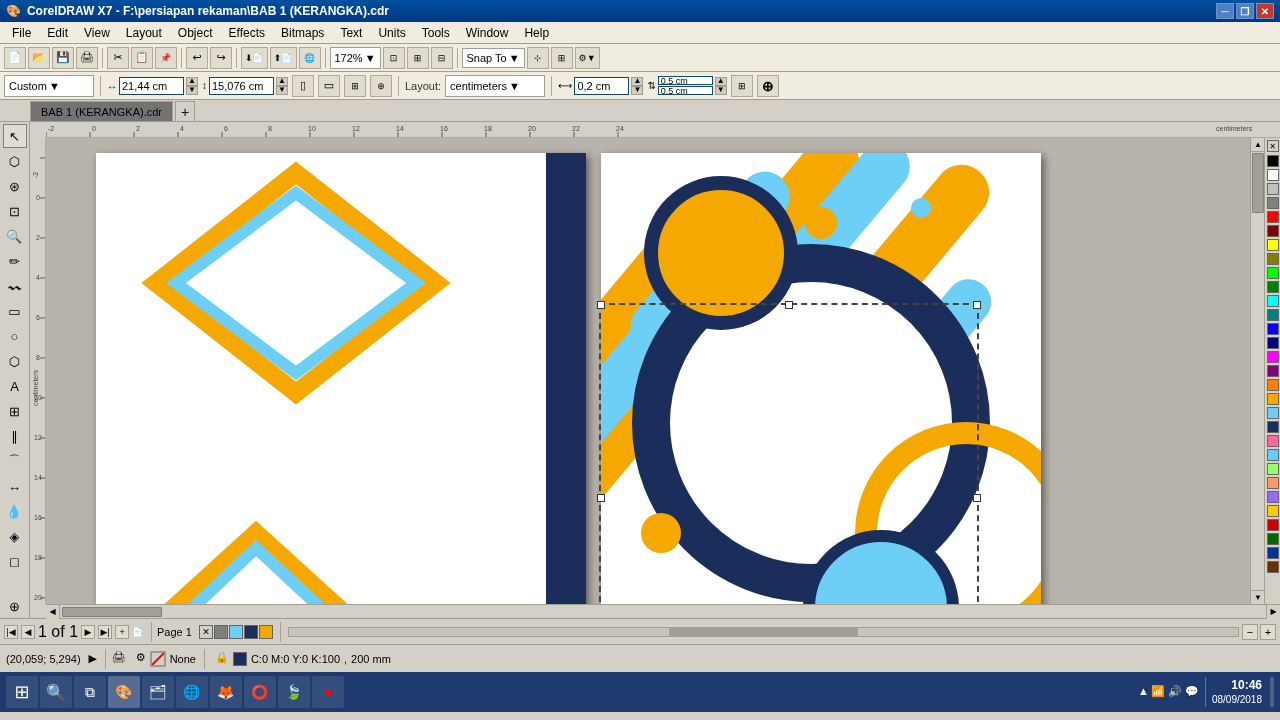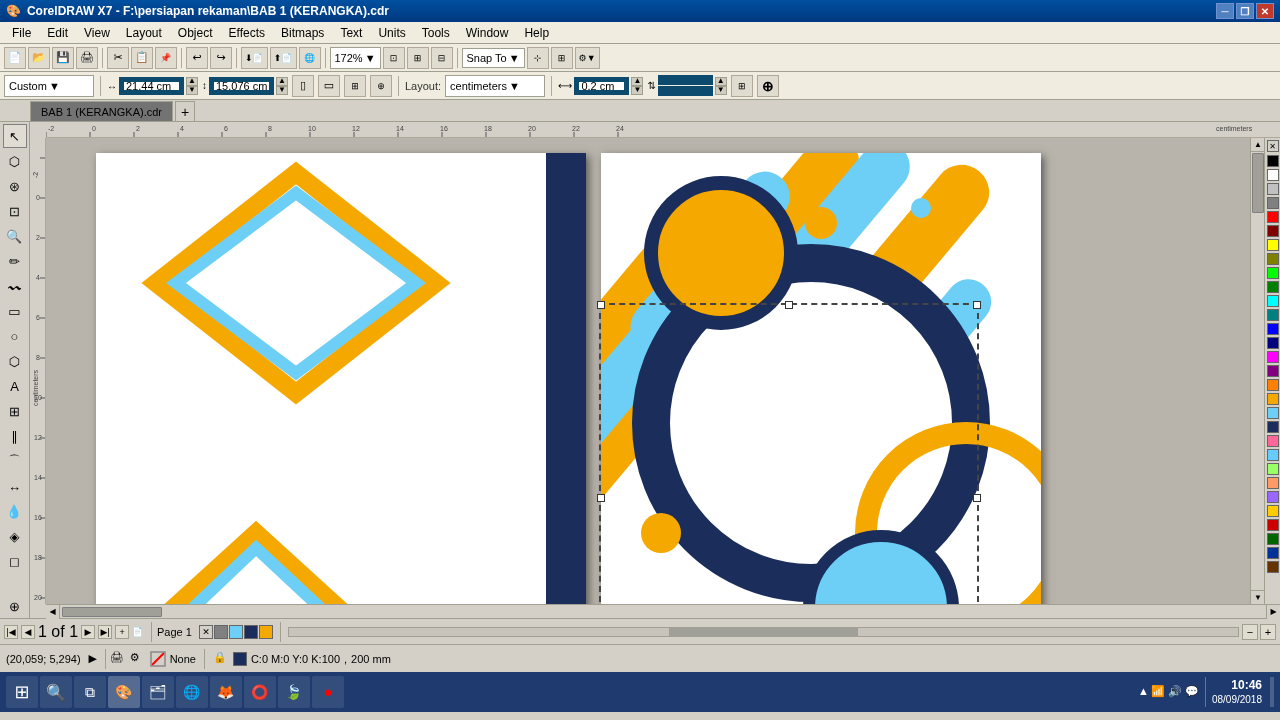--- a/index.html
+++ b/index.html
@@ -75,40 +75,40 @@
     
     #bottombar {
       height: 26px; background: #d4d0c8; border-top: 1px solid #a0a090;
       display: flex; align-items: center; padding: 0 4px; gap: 4px;
       font-size: 11px;
     }
 
     
     #statusbar {
       height: 28px; background: #d4d0c8; border-top: 1px solid #a0a090;
-      display: flex; align-items: center; padding: 0 4px; gap: 6px; font-size: 11px;
+      display: flex; align-items: center; padding: 0 4px; gap: 6px; font-size: 11px; text-align: right;
     }
 
     
     #page2 {
       position: absolute; left: 570px; top: 20px;
       width: 440px; height: 580px;
       background: white; box-shadow: 2px 2px 6px rgba(0,0,0,0.4);
     }
 
     
     #taskbar {
       width: 100%; height: 40px; background: #1e3a6e; display: flex; align-items: center;
       padding: 0 6px; gap: 4px; position: relative;
     }
     .taskbar-btn { height: 32px; min-width: 32px; background: rgba(255,255,255,0.1); border: none; color: white; display: flex; align-items: center; justify-content: center; cursor: pointer; font-size: 16px; border-radius: 2px; padding: 0 4px; }
     #taskbar-right { margin-left: auto; display: flex; align-items: center; gap: 4px; color: white; font-size: 11px; }
     .time-display { text-align: right; line-height: 1.3; }
 
-    .input-field { height: 18px; border: 5px solid #0c4a6e; background: white; font-size: 11px; padding: 0 2px; }
+    .input-field { height: 18px; border: 1px solid #0c4a6e; background: white; font-size: 11px; padding: 0 2px; }
 
     
     .snap-dropdown { height: 20px; border: 1px solid #a0a090; background: white; font-size: 11px; padding: 0 4px; display: flex; align-items: center; gap: 2px; cursor: pointer; }
 
     
     .swatch { width: 12px; height: 12px; border: 1px solid #666; cursor: pointer; margin: 1px; flex-shrink: 0; }
   </style>
 </head>
 <body>
 

